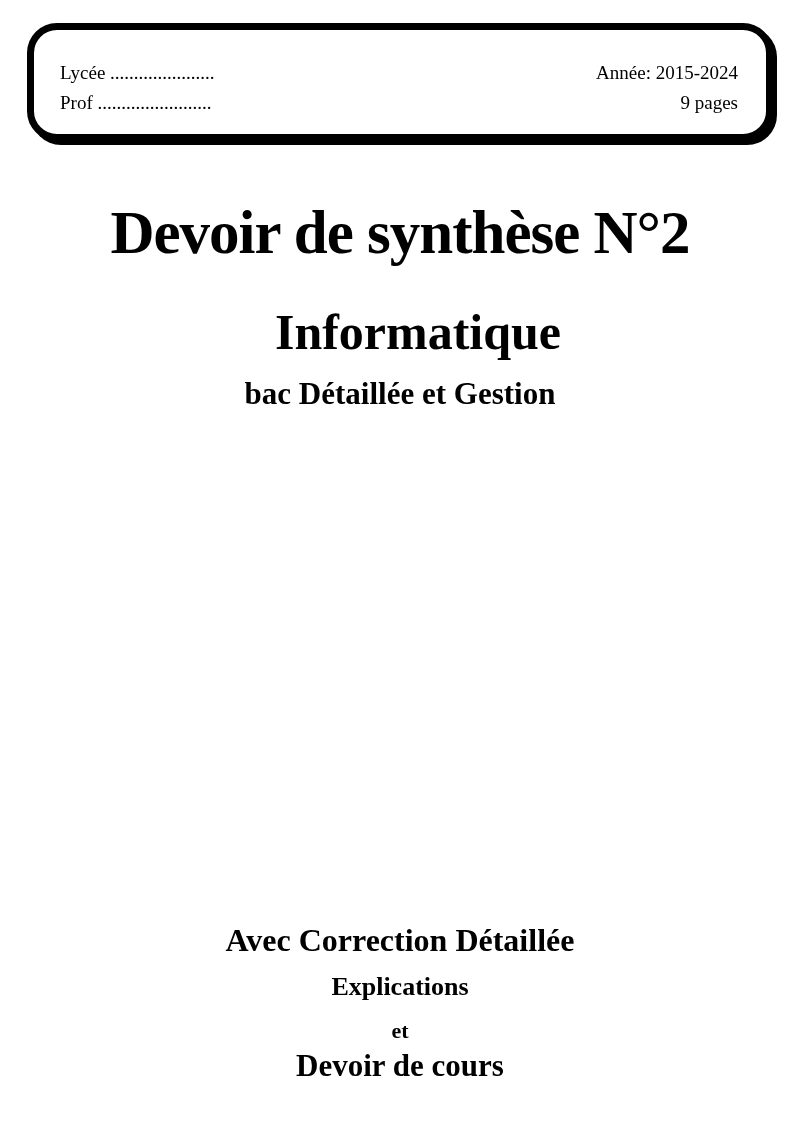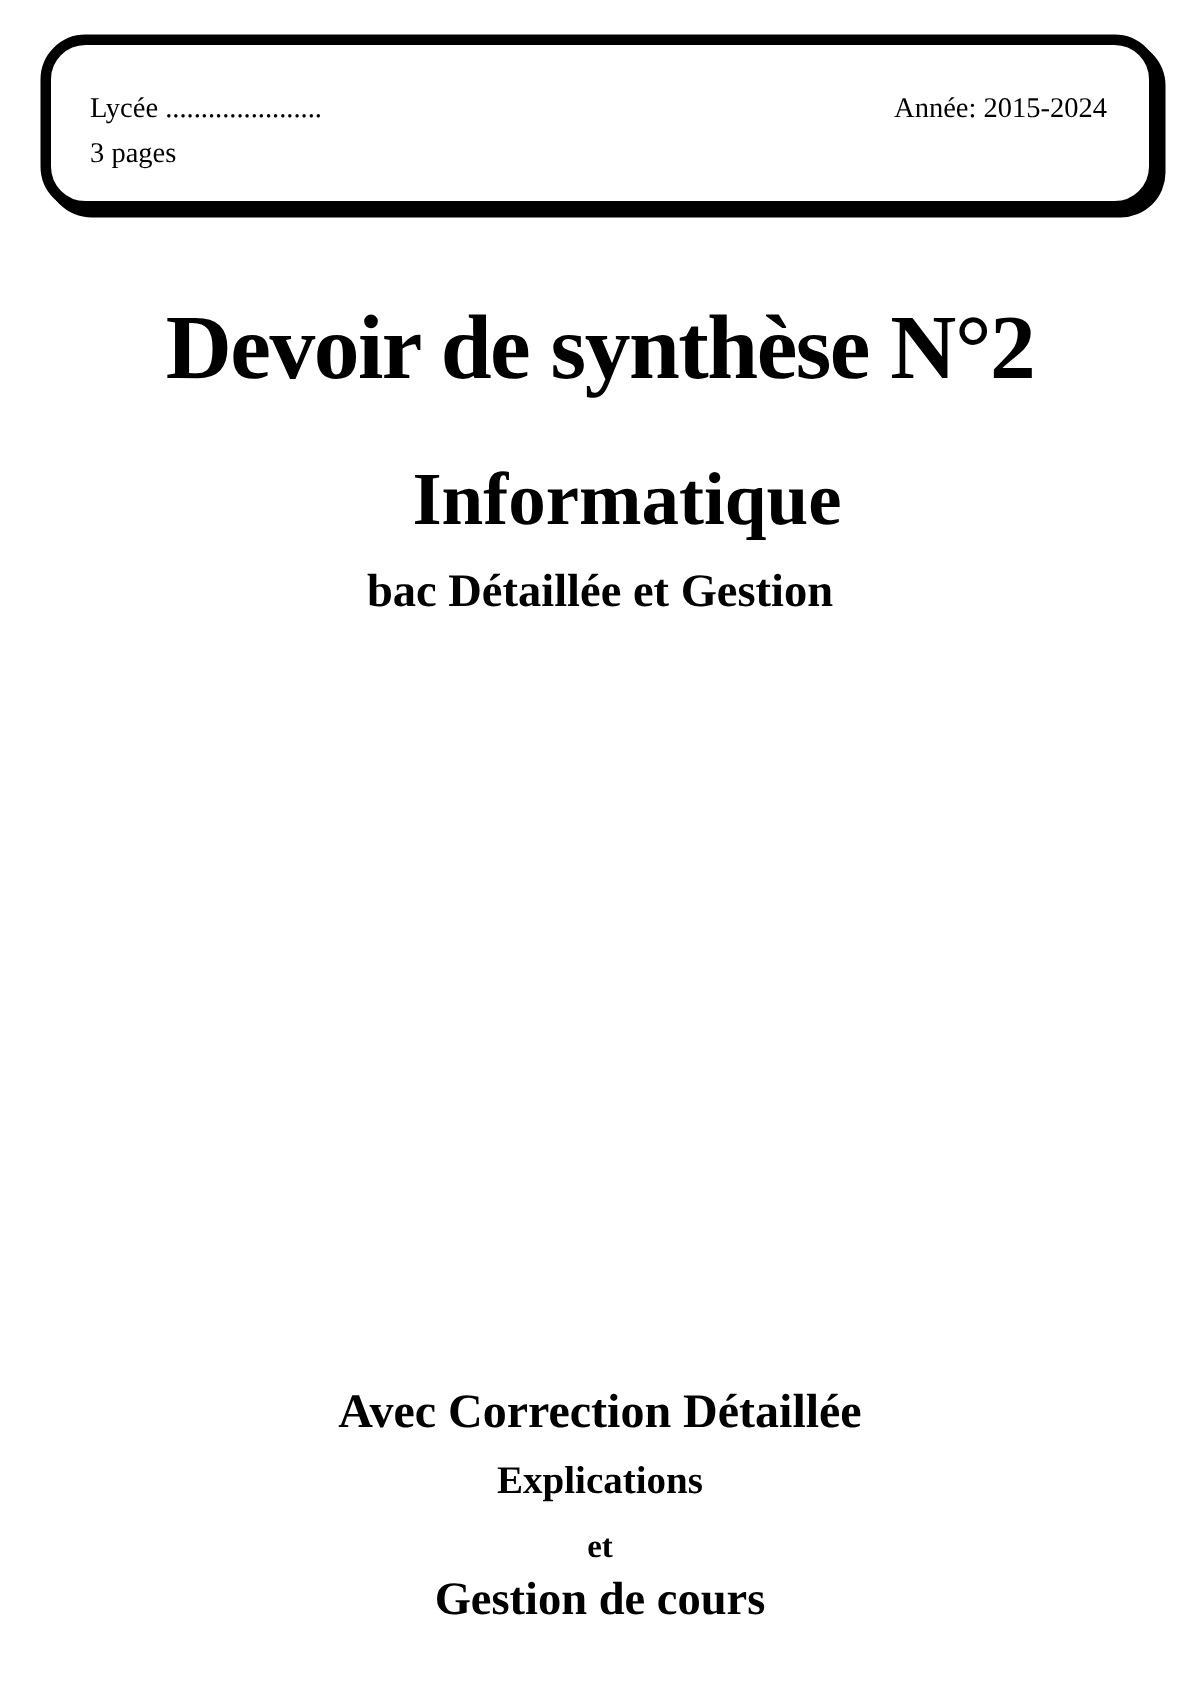--- a/index.html
+++ b/index.html
@@ -65,31 +65,32 @@
 <body>
 
 <div class="page">
 
   <div class="id-box">
     <div class="id-row">
       <span>Lycée ......................</span>
       <span>Année: 2015-2024</span>
     </div>
     <div class="id-row">
-      <span>3 pages</span>
+      <span>Prof ........................</span>
+      <span>9 pages</span>
     </div>
   </div>
 
   <div class="centered-line main-title">Devoir de synthèse N°2</div>
 
   <div class="centered-line subject-title">Informatique</div>
 
   <div class="centered-line section-title">bac Détaillée et Gestion</div>
 
   <div class="centered-line footer-line1">Avec Correction Détaillée</div>
 
   <div class="centered-line footer-line2">Explications</div>
 
   <div class="centered-line footer-line3">et</div>
 
-  <div class="centered-line footer-line4">Gestion de cours</div>
+  <div class="centered-line footer-line4">Devoir de cours</div>
 
 </div>
 
 </body></html>

